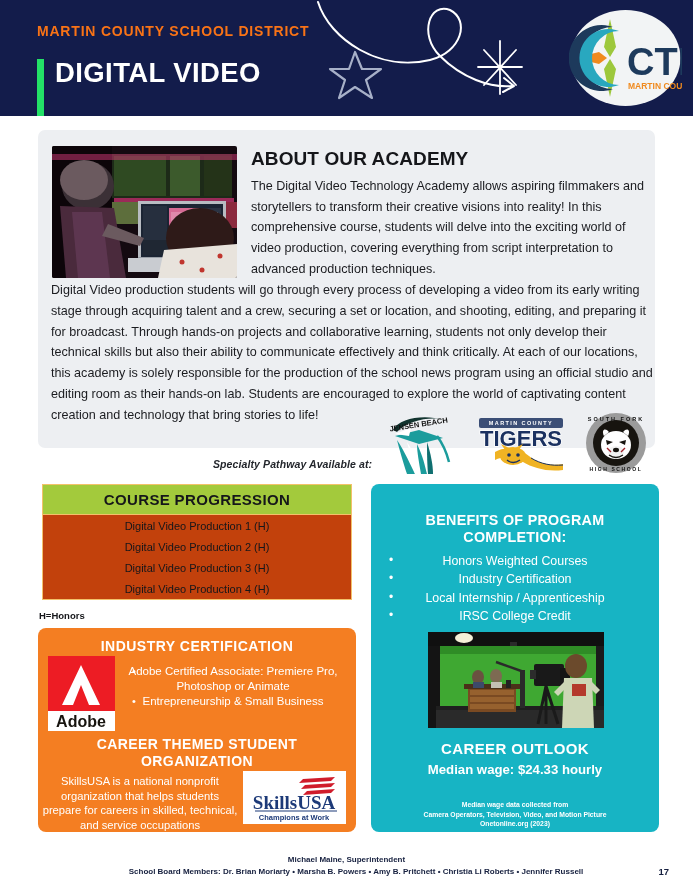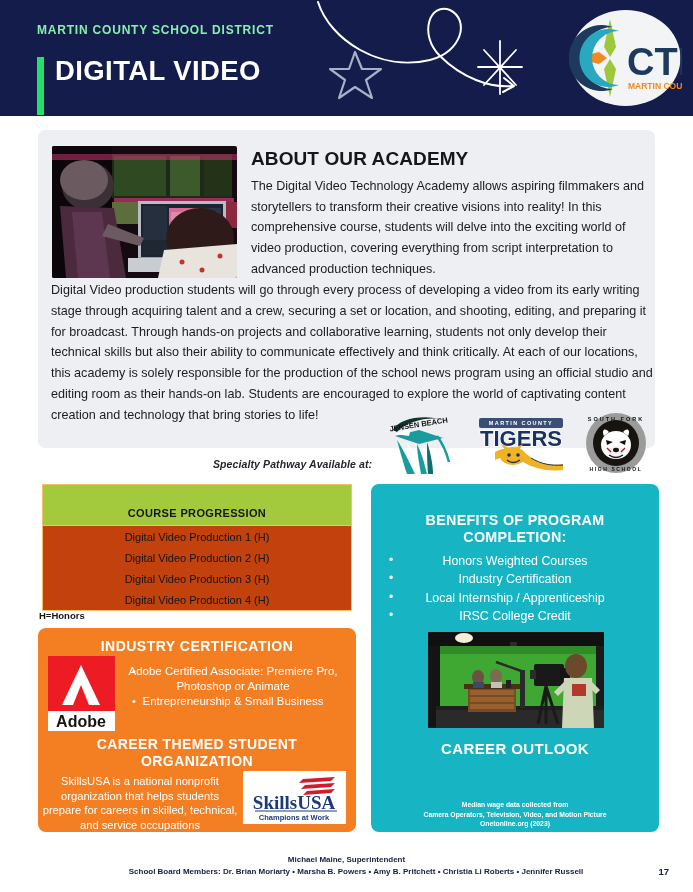--- a/index.html
+++ b/index.html
@@ -13,21 +13,21 @@
 
   
   .header {
     position: absolute; left: 0; top: 0; width: 693px; height: 116px;
     background: #131c4b;
     overflow: hidden;
   }
   .header-doodles { position: absolute; left: 0; top: 0; width: 693px; height: 116px; }
   .hdr-text { position: absolute; left: 37px; top: 24px; }
   .hdr-district {
-    color: #86efac; font-size: 12px; font-weight: bold;
+    color: #f97316; font-size: 14px; font-weight: bold;
     letter-spacing: 0.8px; line-height: 1.1; margin-bottom: 3px;
   }
   .hdr-title-wrap { display: flex; align-items: flex-start; margin-top: 20px; }
   .hdr-bar { width: 7px; height: 58px; background: #23e167; margin-right: 11px; flex: none; }
   .hdr-title {
     color: #ffffff; font-size: 27.5px; font-weight: bold;
     line-height: 1.04; letter-spacing: 0.4px;
   }
   .cte-logo {
     position: absolute; right: 11px; top: 7px; width: 113px; height: 102px;
@@ -70,22 +70,22 @@
     color: #23262c; letter-spacing: 0.1px;
   }
 
   
   .course-table {
     position: absolute; left: 42px; top: 484px; width: 310px;
     border: 1.3px solid #f3c16a; border-collapse: collapse;
   }
   .course-table .ct-head {
     background: #a3ca3c; color: #15161a;
-    font-size: 11px; font-weight: bold; text-align: center;
-    padding: 22px 0 6px; letter-spacing: 0.35px;
+    font-size: 15px; font-weight: bold; text-align: center;
+    padding: 6px 0 6px; letter-spacing: 0.35px;
     border-bottom: 1.3px solid #f3c16a;
   }
   .course-table .ct-row {
     background: #c2410c; color: #15161a; font-size: 11px;
     text-align: center; padding: 4.5px 0;
     border-bottom: 1.3px solid #f3c16a;
   }
   .course-table .ct-row:last-child { border-bottom: none; }
   .honors-note {
     position: absolute; left: 39px; top: 610px;
@@ -376,20 +376,21 @@
   <path d="M118 54 L110 92 M118 54 L130 92 M118 54 L118 92" stroke="#1a1a1a" stroke-width="3"></path>
   <ellipse cx="148" cy="34" rx="11" ry="12" fill="#6b4a2c"></ellipse>
   <path d="M136 46 L134 96 L166 96 L164 46 Z" fill="#cdd6b6"></path>
   <rect x="144" y="52" width="14" height="12" fill="#b4392c"></rect>
   <path d="M136 50 L126 60 L130 64 L138 56 Z" fill="#cdd6b6"></path>
   <path d="M164 50 L172 58 L168 62 L162 56 Z" fill="#cdd6b6"></path>
 </svg>
 
 <div class="career-head">CAREER OUTLOOK</div>
 <div class="career-wage">
+  <div>Median wage: $24.33 hourly</div>
 </div>
 <div class="career-src">
   <div>Median wage data collected from</div>
   <div>Camera Operators, Television, Video, and Motion Picture</div>
   <div>Onetonline.org (2023)</div>
 </div>
 
 <div class="orange-panel"></div>
 
 <div class="indcert-head">INDUSTRY CERTIFICATION</div>

